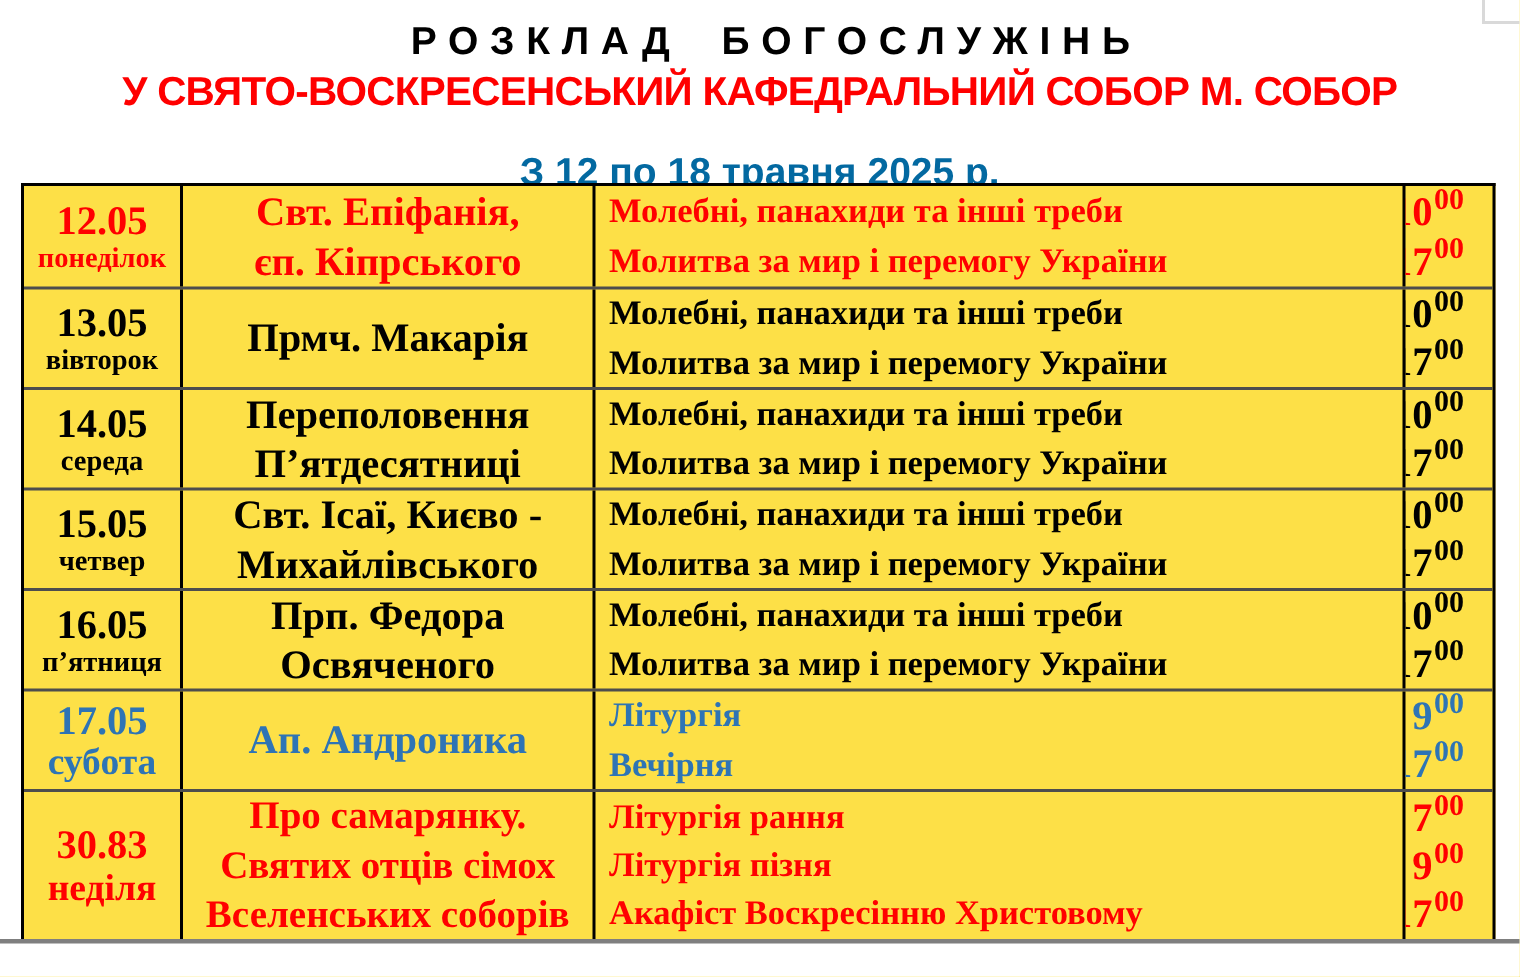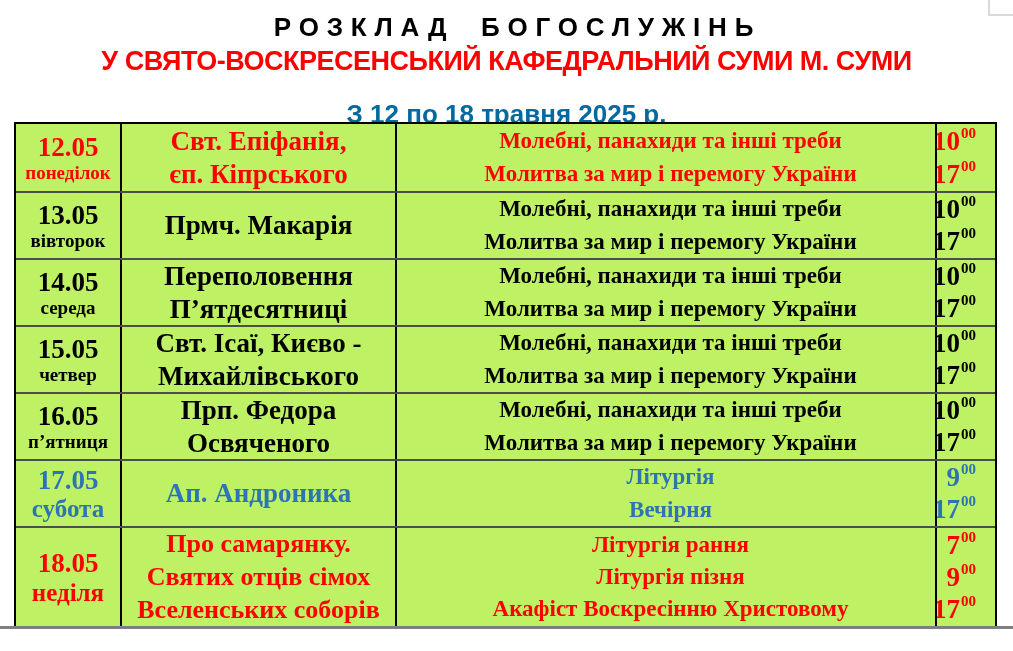--- a/index.html
+++ b/index.html
@@ -30,31 +30,31 @@
     display:inline-block;
     font-family:"Liberation Sans", sans-serif;
     font-weight:700; font-size:26px;
     color:#0369a1;
     border-bottom:3px solid currentColor;
     padding-bottom:1px;
   }
   .table {
     position:absolute; left:14px; top:122px; width:983px;
     border:2px solid #000; border-bottom:none;
-    background:#bef264;
+    background:#fde047;
   }
   .row {
     display:grid;
     grid-template-columns:104px 275px 540px 1fr;
     height:67px;
   }
   .row.tall { height:100px; }
   .row + .row { border-top:2px solid #4d4d4d; }
   .cell + .cell { border-left:2px solid #000; }
-  .cell { overflow:hidden;align-items:center; }
+  .cell { overflow:hidden; }
 
   .cell-date {
     display:flex; flex-direction:column;
     justify-content:center; align-items:center;
     font-weight:700; line-height:1.12; padding-top:1px;
   }
   .date-num { font-size:27px; }
   .date-day { font-size:19px; }
   .row.day-large .date-day { font-size:25px; }
 
@@ -72,39 +72,39 @@
   }
   .service-line { height:33px; display:flex; align-items:center; white-space:nowrap; }
   .row.tall .service-line { height:32px; }
 
   .cell-times {
     display:flex; flex-direction:column; justify-content:center;
     align-items:flex-end; font-weight:700; padding-right:19px;
   }
   .time-line { height:33px; display:flex; align-items:center; font-size:27px; }
   .row.tall .time-line { height:32px; }
-  .time-min { font-size:15px; position:relative; top:-8px; margin-left:1px;text-align:center; }
+  .time-min { font-size:20px; position:relative; top:-8px; margin-left:1px;text-align:center; }
 
   .c-red   { color:#ff0000; }
   .c-black { color:#000000; }
   .c-blue  { color:#2e74b5; }
 
   .bottom-line {
     position:absolute; left:0; top:626px;
     width:1013px; height:3px; background:#7f7f7f;
   }
   .corner-v { position:absolute; left:988px; top:0; width:2px; height:15px; background:#d9d9d9; }
   .corner-h { position:absolute; left:988px; top:14px; width:25px; height:2px; background:#d9d9d9; }
 </style>
 </head>
 <body>
 
 <div class="header">
   <div class="title1">РОЗКЛАД БОГОСЛУЖІНЬ</div>
-  <div class="title2">У СВЯТО-ВОСКРЕСЕНСЬКИЙ КАФЕДРАЛЬНИЙ СУМИ М. СУМИ</div>
+  <div class="title2">У СВЯТО-ВОСКРЕСЕНСЬКИЙ КАФЕДРАЛЬНИЙ СОБОР М. СОБОР</div>
   <div class="daterange-wrap">
     <span class="daterange">З 12 по 18 травня 2025 р.</span>
   </div>
 </div>
 
 <div class="table">
   <div class="row c-red">
     <div class="cell cell-date">
       <div class="date-num">12.05</div>
       <div class="date-day">понеділок</div>
@@ -247,21 +247,21 @@
         </div>
         <div class="time-line">
           <span class="time-hour">17</span>
           <span class="time-min">00</span>
         </div>
       </div>
   </div>
 
   <div class="row c-red day-large tall">
     <div class="cell cell-date">
-      <div class="date-num">18.05</div>
+      <div class="date-num">30.83</div>
       <div class="date-day">неділя</div>
     </div>
     <div class="cell cell-feast">
         <div class="feast-line">Про самарянку.</div>
         <div class="feast-line">Святих отців сімох</div>
         <div class="feast-line">Вселенських соборів</div>
       </div>
     <div class="cell cell-services">
         <div class="service-line">Літургія рання</div>
         <div class="service-line">Літургія пізня</div>

